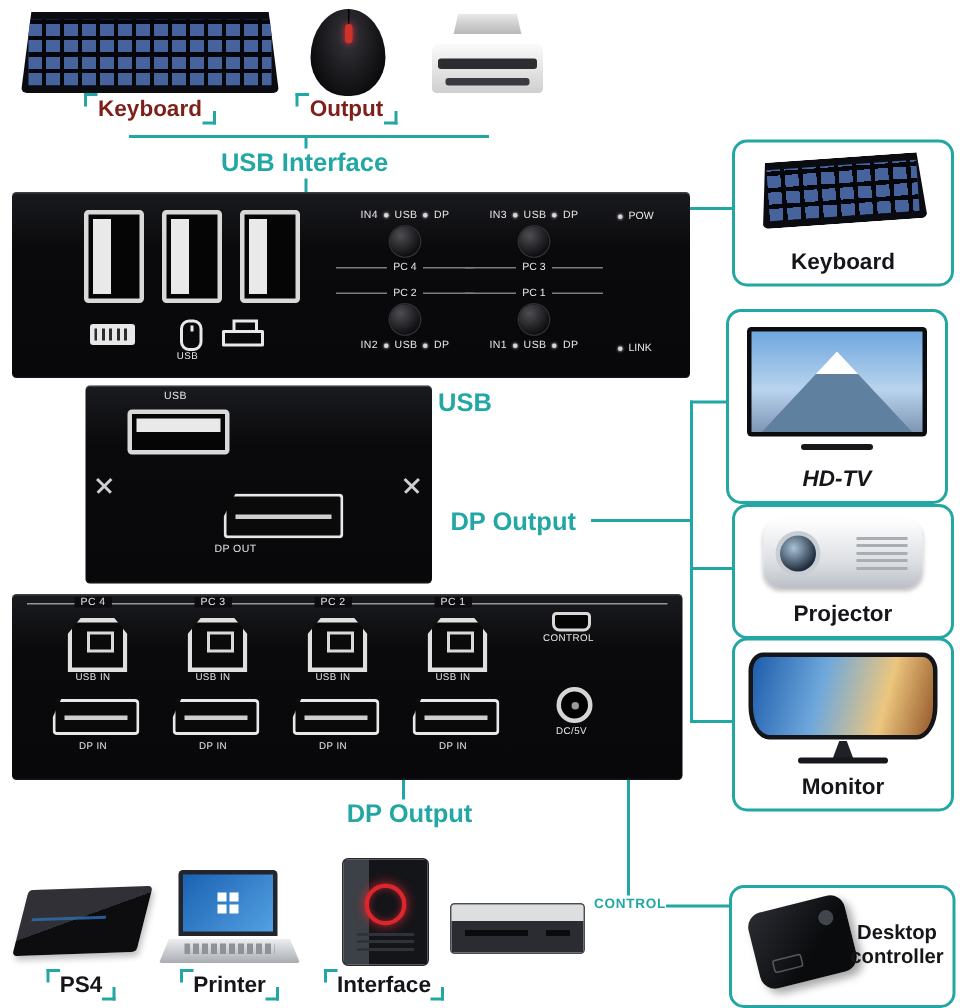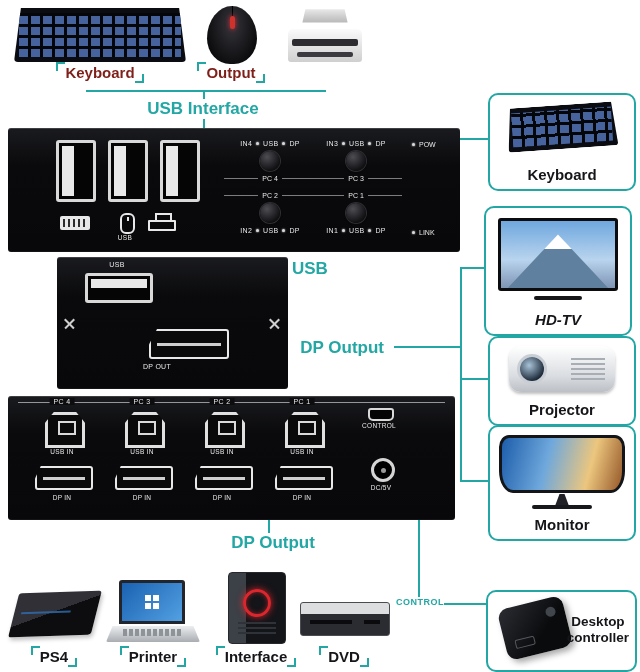--- a/index.html
+++ b/index.html
@@ -357,16 +357,14 @@
     <div class="tower-slots"></div>
   </div>
   <div class="dvd-img" style="left:300px;top:602px;width:88px;height:32px;"></div>
 
   <div class="dev-label" style="left:12px;top:646px;width:84px;">
     <span class="tag">PS4</span></div>
   <div class="dev-label" style="left:106px;top:646px;width:94px;">
     <span class="tag">Printer</span></div>
   <div class="dev-label" style="left:210px;top:646px;width:92px;">
     <span class="tag">Interface</span></div>
-  <div class="dev-label" style="left:300px;top:646px;width:88px;">
-    <span class="tag">DVD</span></div>
 
 </div>
 
 </body></html>

